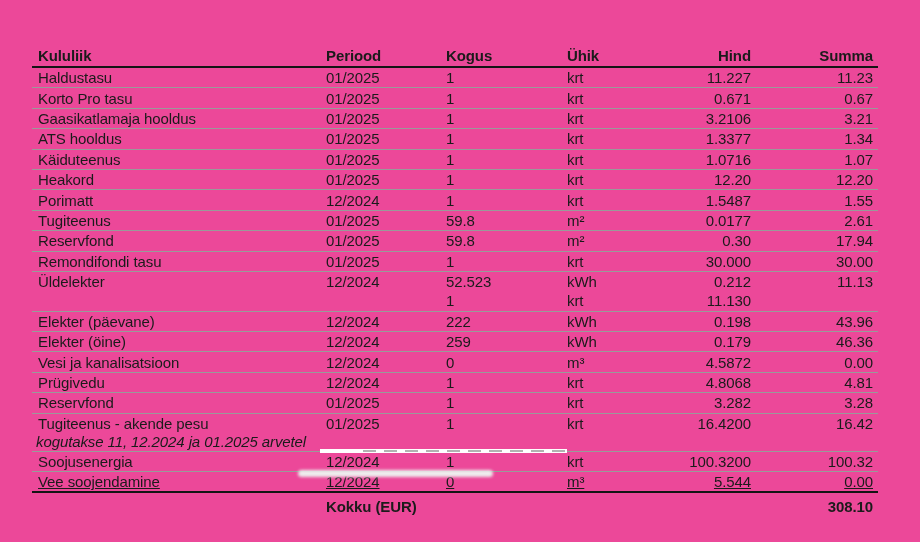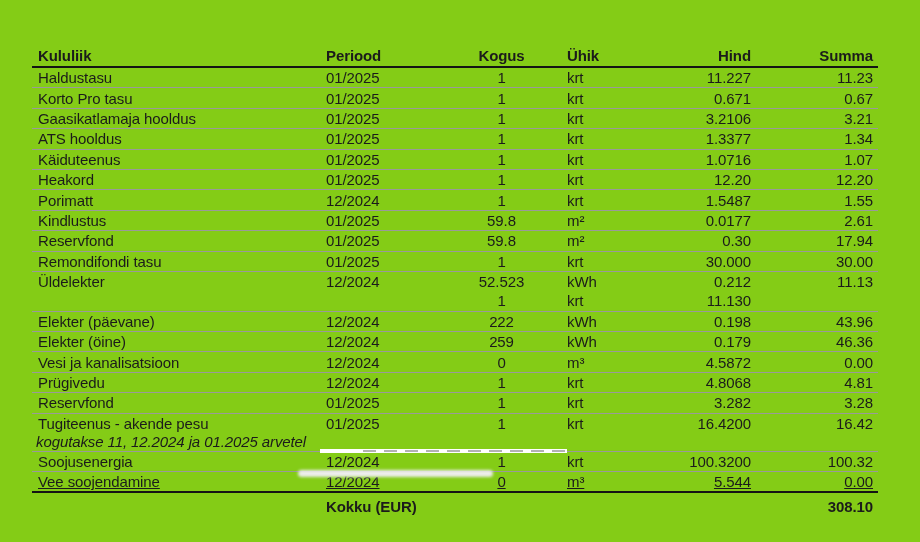--- a/index.html
+++ b/index.html
@@ -4,21 +4,21 @@
 <style>
   html, body {
     margin: 0;
     padding: 0;
     background: #ffffff;
   }
   .page {
     position: relative;
     width: 920px;
     height: 542px;
-    background: #84cc16;
+    background: #ec4899;
     overflow: hidden;
     font-family: "Liberation Sans", sans-serif;
     color: #1b1b1b;
   }
   .invoice-table {
     position: absolute;
     left: 32px;
     top: 45px;
     width: 846px;
     font-size: 15px;
@@ -36,21 +36,21 @@
   }
   .line { height: 19.4px; }
   .rowblock {
     position: relative;
     border-bottom: 1px solid #9a9a9a;
   }
   .rowblock.thick { border-bottom: 2.5px solid #141414; text-decoration: underline; }
   .cell { white-space: nowrap; overflow: visible; }
   .c-name   { padding-left: 6px; }
   .c-period { }
-  .c-qty    { text-align: center; }
+  .c-qty    { text-align: left; }
   .c-unit   { padding-left: 10px; }
   .c-price  { text-align: right; }
   .c-sum    { text-align: right; padding-right: 5px; padding-left: 17px; }
   .note {
     font-style: italic;
     height: 17.5px;
     line-height: 17.5px;
     padding-left: 4px;
   }
   .total-line {
@@ -170,21 +170,21 @@
             <div class="cell c-name">Porimatt</div>
             <div class="cell c-period">12/2024</div>
             <div class="cell c-qty">1</div>
             <div class="cell c-unit">krt</div>
             <div class="cell c-price">1.5487</div>
             <div class="cell c-sum">1.55</div>
           </div>
         </div>
         <div class="rowblock">
           <div class="line">
-            <div class="cell c-name">Kindlustus</div>
+            <div class="cell c-name">Tugiteenus</div>
             <div class="cell c-period">01/2025</div>
             <div class="cell c-qty">59.8</div>
             <div class="cell c-unit">m²</div>
             <div class="cell c-price">0.0177</div>
             <div class="cell c-sum">2.61</div>
           </div>
         </div>
         <div class="rowblock">
           <div class="line">
             <div class="cell c-name">Reservfond</div>

